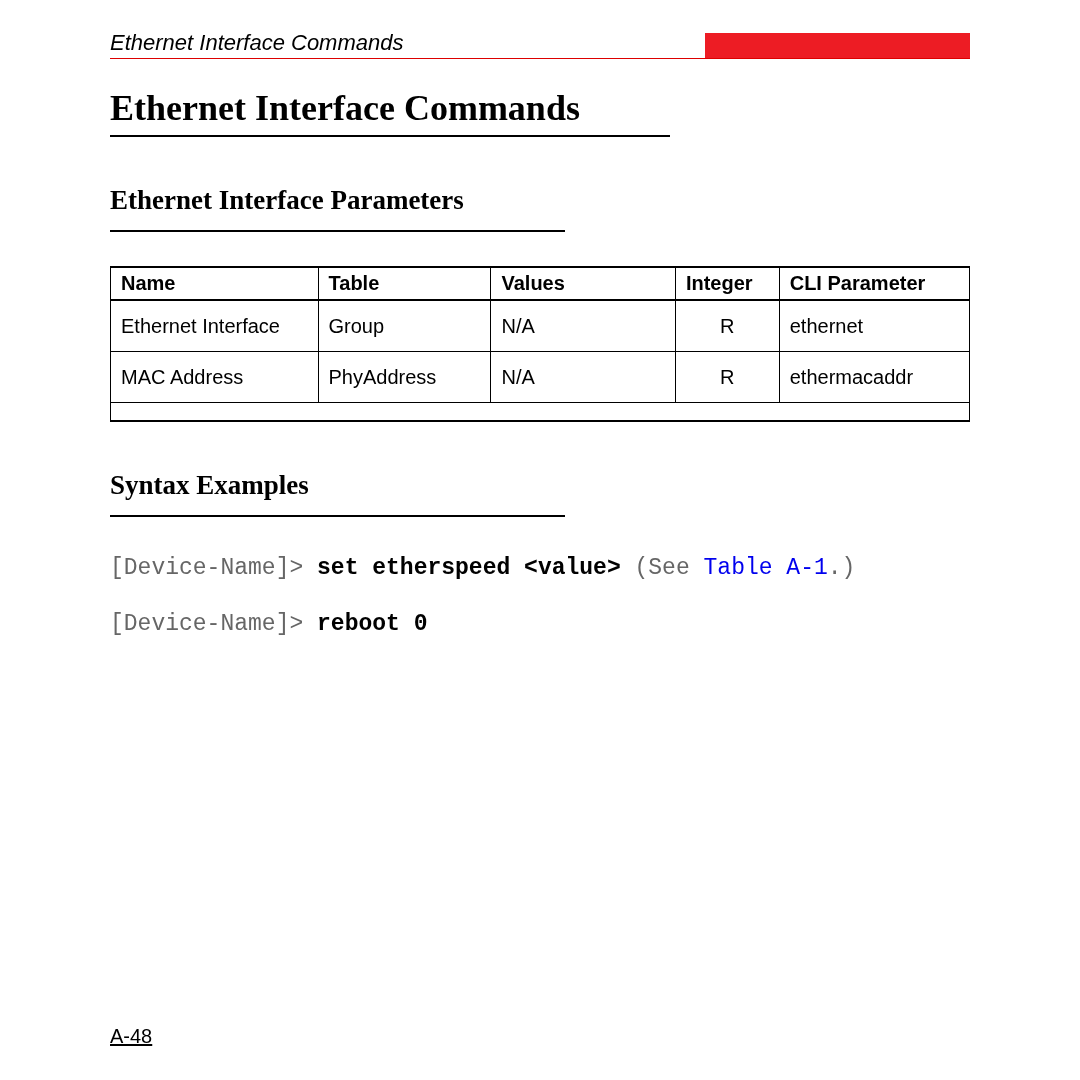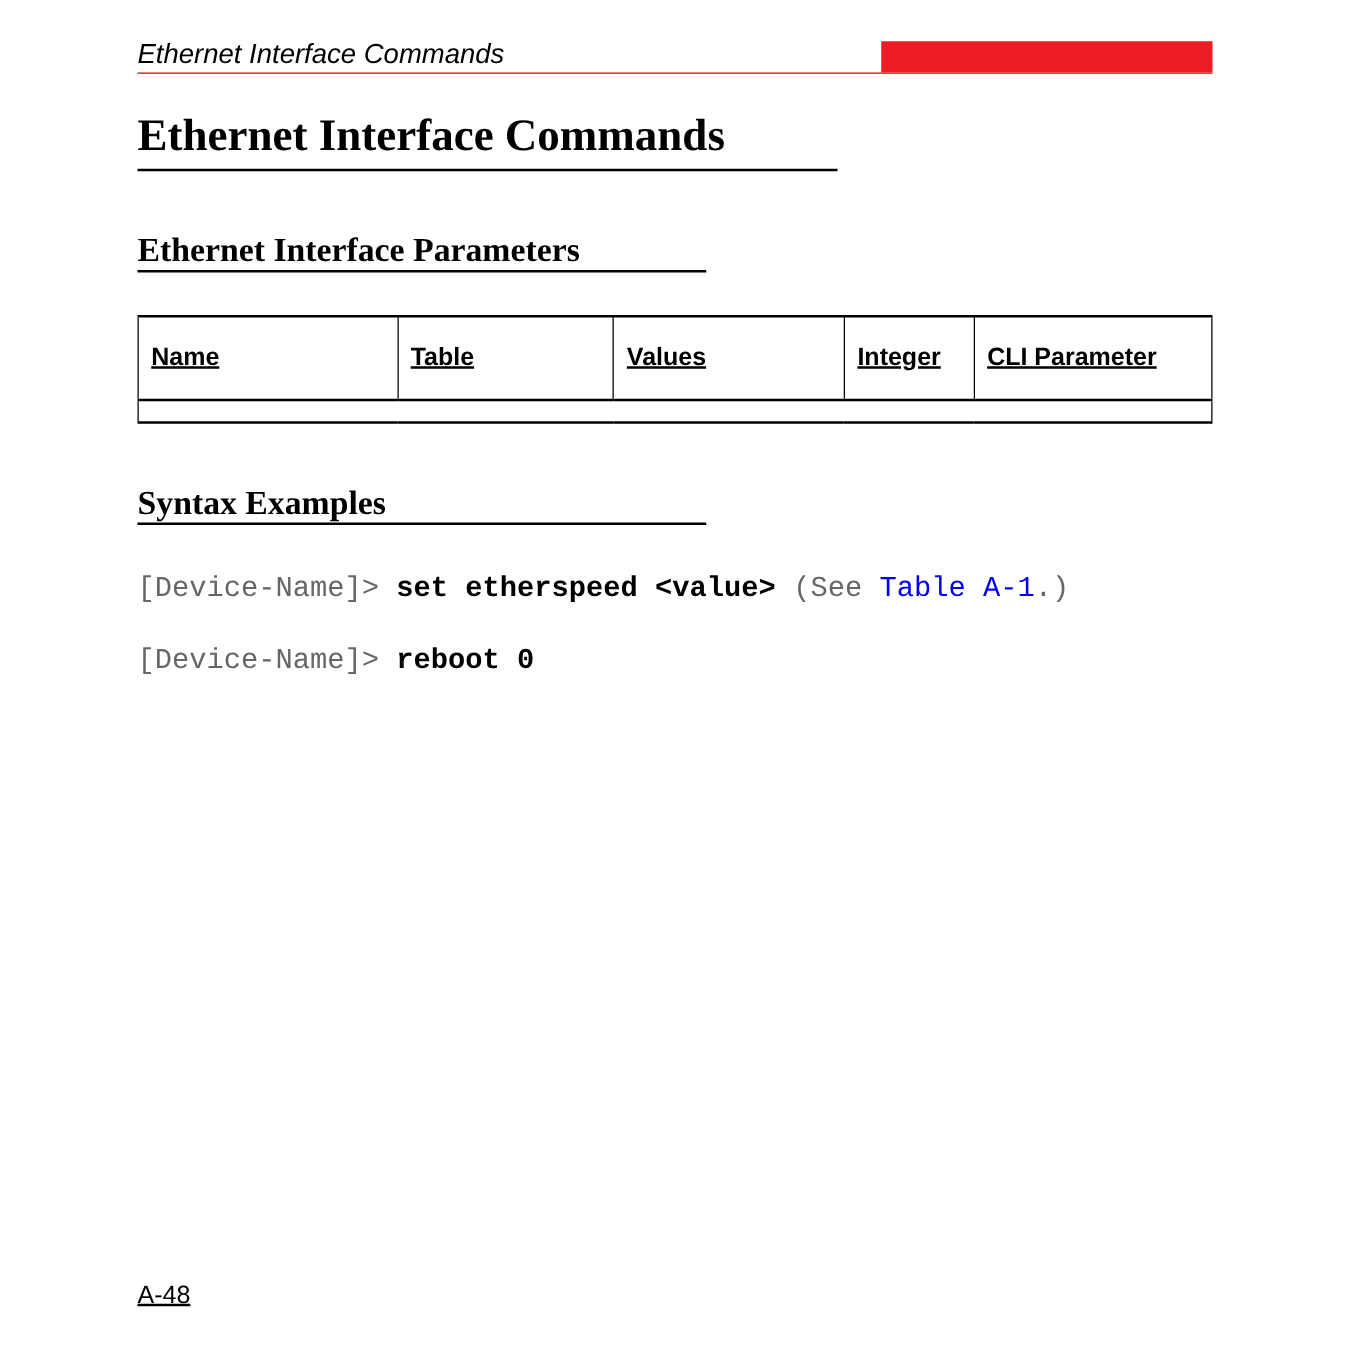--- a/index.html
+++ b/index.html
@@ -38,41 +38,40 @@
     border-bottom: 2px solid #000;
     padding-bottom: 6px;
     margin-bottom: 48px;
     width: 560px;
   }
   h2.sub-title {
     font-family: 'Book Antiqua', Palatino, Georgia, serif;
     font-weight: bold;
     font-size: 27px;
     border-bottom: 2px solid #000;
-    padding-bottom: 0;
+    padding-bottom: 14px;
     margin-bottom: 34px;
     width: 455px;
   }
   table.param-table {
     border-collapse: collapse;
     width: 100%;
     font-family: Arial, Helvetica, sans-serif;
     font-size: 20px;
     border-top: 2.5px solid #000;
     border-bottom: 2.5px solid #000;
     margin-bottom: 48px;
   }
   table.param-table th {
     text-align: left;
     font-weight: bold;
-    padding: 21px 10px;
+    padding: 4px 10px;
     border-bottom: 2.5px solid #000;
     border-left: 1px solid #000;
     border-right: 1px solid #000;
-    text-decoration: underline;
   }
   table.param-table td {
     padding: 6px 10px;
     border: 1px solid #000;
     vertical-align: top;
     line-height: 1.9;
   }
   table.param-table th:first-child,
   table.param-table td:first-child { border-left: 1px solid #000; }
   table.param-table th:last-child,
@@ -122,20 +121,34 @@
   <thead>
     <tr>
       <th class="col-name">Name</th>
       <th class="col-type">Table</th>
       <th class="col-values">Values</th>
       <th class="col-access">Integer</th>
       <th class="col-cli">CLI Parameter</th>
     </tr>
   </thead>
   <tbody>
+    <tr>
+      <td class="col-name">Ethernet Interface</td>
+      <td class="col-type">Group</td>
+      <td class="col-values">N/A</td>
+      <td class="col-access">R</td>
+      <td class="col-cli">ethernet</td>
+    </tr>
+    <tr>
+      <td class="col-name">MAC Address</td>
+      <td class="col-type">PhyAddress</td>
+      <td class="col-values">N/A</td>
+      <td class="col-access">R</td>
+      <td class="col-cli">ethermacaddr</td>
+    </tr>
     <tr class="blank-row">
       <td colspan="5"></td>
     </tr>
   </tbody>
 </table>
 
 <h2 class="sub-title" style="width:455px;">Syntax Examples</h2>
 
 <div class="code-block">
   <div class="code-line"><span>[Device-Name]&gt; </span><span class="code-bold">set etherspeed &lt;value&gt;</span><span> (See </span><span class="code-link">Table A-1</span><span>.)</span></div>

